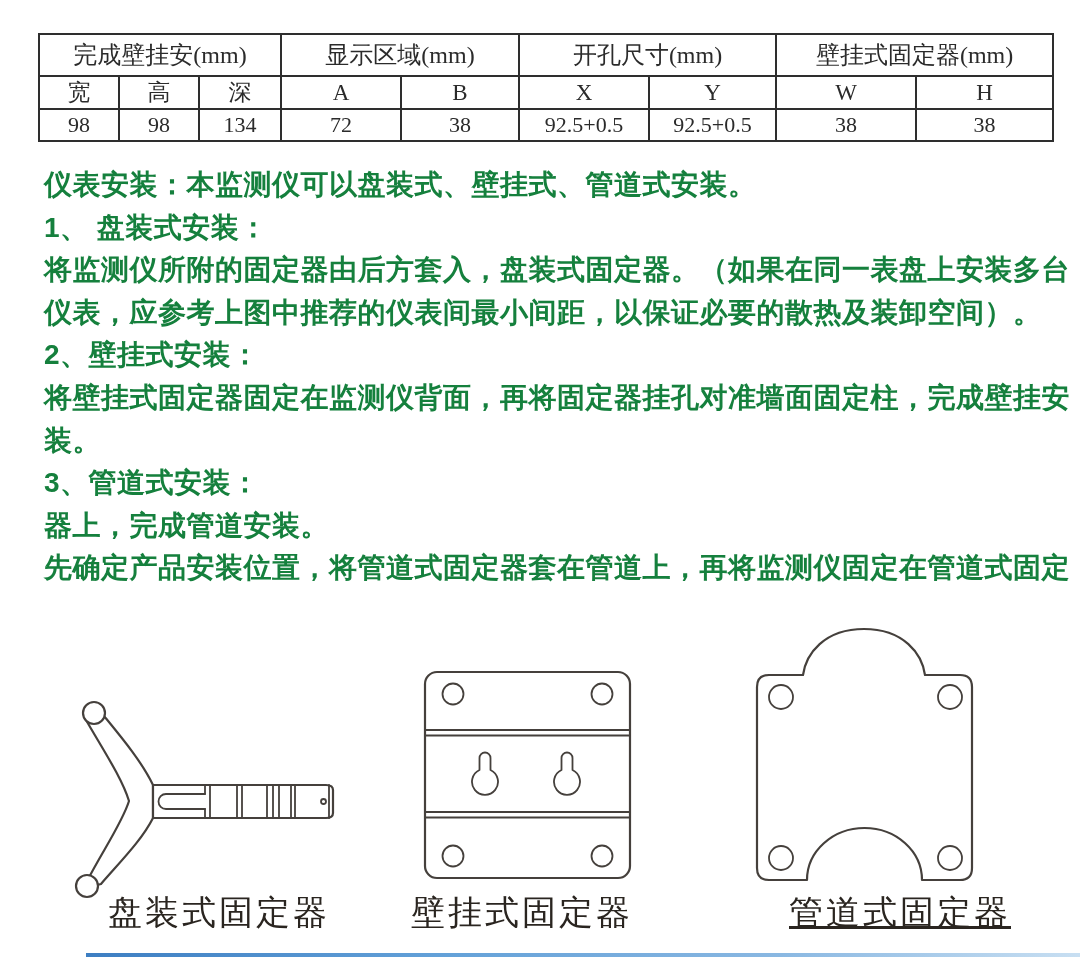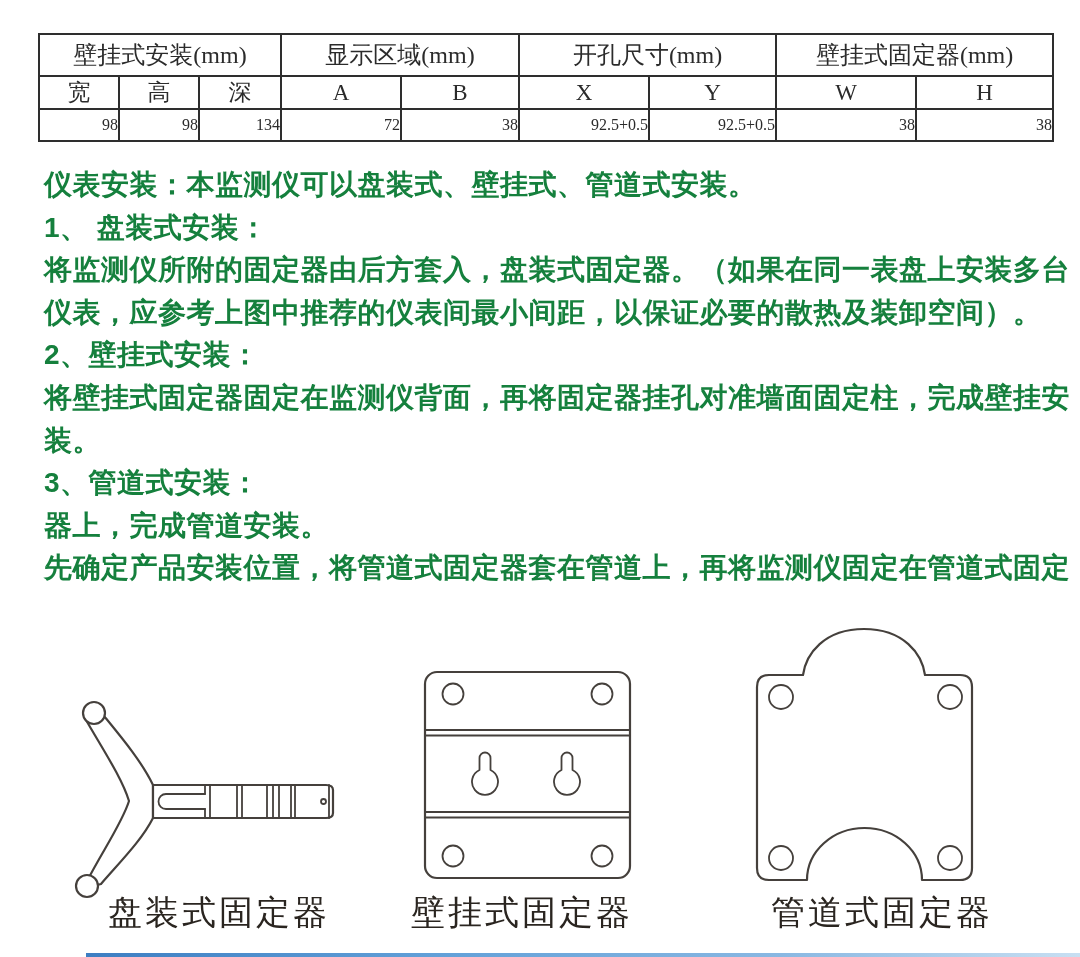--- a/index.html
+++ b/index.html
@@ -24,21 +24,21 @@
     border:2px solid #2e2e2e;
     text-align:center;
     vertical-align:middle;
     font-weight:normal;
     padding:0;
     overflow:hidden;
     white-space:nowrap;
   }
   table.dims tr.r1 th{height:40px;font-size:24px;}
   table.dims tr.r2 td{height:31px;font-size:23px;}
-  table.dims tr.r3 td{height:30px;font-size:16px;text-align:right;}
+  table.dims tr.r3 td{height:30px;font-size:22px;}
 
   
   .body-text{
     position:absolute;left:44px;top:164px;width:1020px;
     color:#15803d;
   }
   .body-text p{
     margin:0;
     font-size:28px;
     line-height:42.6px;
@@ -50,21 +50,21 @@
   
   svg.figs{position:absolute;left:0;top:0;pointer-events:none;}
   .fig-caption{
     position:absolute;top:890px;height:38px;
     font-family:"Liberation Serif","DejaVu Serif",serif;
     font-size:34px;color:#2a2520;
     text-align:center;letter-spacing:3px;white-space:nowrap;
   }
   .cap-panel{left:88px;width:262px;}
   .cap-wall{left:398px;width:248px;}
-  .cap-pipe{left:758px;width:248px;}
+  .cap-pipe{left:776px;width:248px;text-decoration:underline;}
 
   
   .footer-line{
     position:absolute;left:86px;right:0;bottom:0;height:4px;
     background:linear-gradient(90deg,#3d7ec2 0%,#62a0d8 35%,#8ab8e2 70%,#c8dff2 100%);
   }
 </style>
 </head>
 <body>
 
@@ -77,21 +77,21 @@
         <col style="width:82px">
       <col style="width:120px">
         <col style="width:118px">
       <col style="width:130px">
         <col style="width:127px">
       <col style="width:140px">
         <col style="width:137px">
     </colgroup>
     <tbody>
       <tr class="r1">
-        <th colspan="3">壁挂式安装(mm)</th>
+        <th colspan="3">完成壁挂安(mm)</th>
         <th colspan="2">显示区域(mm)</th>
         <th colspan="2">开孔尺寸(mm)</th>
         <th colspan="2">壁挂式固定器(mm)</th>
       </tr>
       <tr class="r2">
         <td>宽</td>
         <td>高</td>
         <td>深</td>
         <td>A</td>
         <td>B</td>

